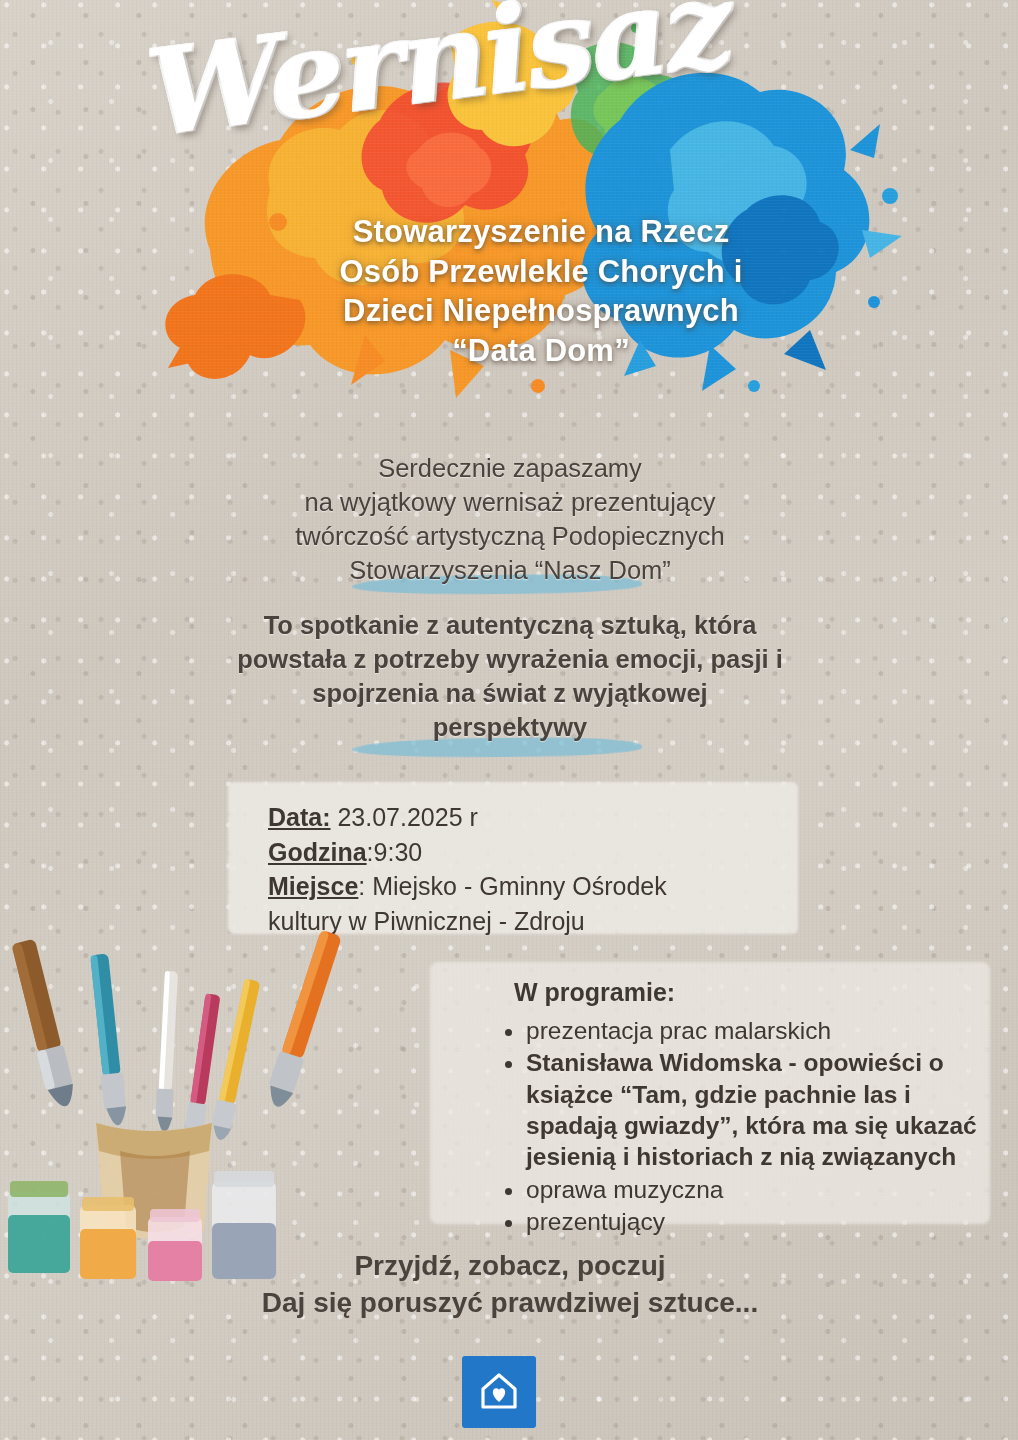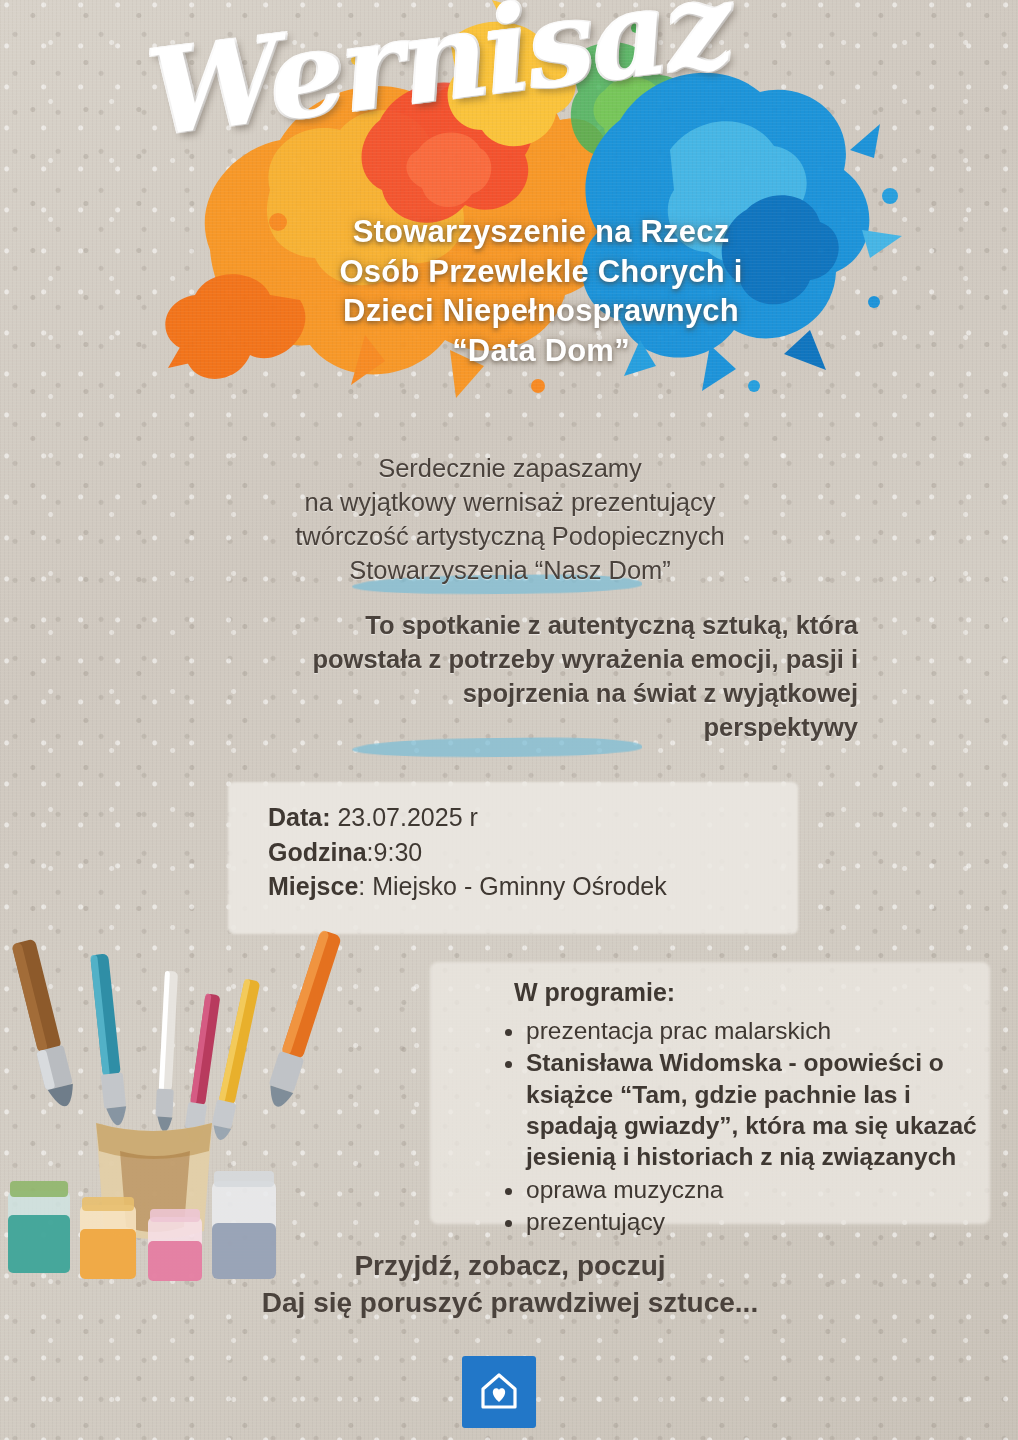--- a/index.html
+++ b/index.html
@@ -119,24 +119,24 @@
     background: #7bbdd6;
     opacity: .72;
     border-radius: 50% 40% 45% 55% / 60% 55% 45% 50%;
     filter: blur(0.4px);
   }
   .bu1 { left: 352px; top: 575px; width: 290px; height: 19px; transform: rotate(-0.6deg); }
   .bu2 { left: 352px; top: 738px; width: 290px; height: 19px; transform: rotate(-0.6deg); }
 
   .about {
     position: absolute;
-    left: 138px;
+    left: 150px;
     top: 608px;
     width: 720px;
-    text-align: right;
+    text-align: center;
     color: #4a423c;
     font-weight: 700;
     font-size: 25.5px;
     line-height: 1.34;
     z-index: 5;
     text-shadow: 0 1px 1px rgba(255,255,255,.5);
   }
 
   
   .details-bg {
@@ -153,21 +153,21 @@
   .details {
     position: absolute;
     left: 268px;
     top: 800px;
     width: 560px;
     color: #3f3832;
     font-size: 25px;
     line-height: 1.38;
     z-index: 5;
   }
-  .details b { font-weight: 800; }
+  .details b { font-weight: 800; text-decoration: underline; }
 
   
   .program-bg {
     position: absolute;
     left: 430px;
     top: 962px;
     width: 560px;
     height: 262px;
     background: rgba(236,232,226,.78);
     border-radius: 8px;
@@ -333,20 +333,21 @@
   <div class="details">
     <div>
       <b>Data:</b><span> 23.07.2025 r</span>
     </div>
     <div>
       <b>Godzina</b><span>:9:30</span>
     </div>
     <div>
       <b>Miejsce</b><span>: Miejsko - Gminny Ośrodek</span>
     </div>
+    <div>kultury  w Piwnicznej - Zdroju</div>
   </div>
 
   <div class="program-bg"></div>
   <div class="program">
     <div class="program-title">W programie:</div>
     <ul>
       <li>prezentacja prac malarskich</li>
       <li class="bold">Stanisława Widomska - opowieści o książce “Tam, gdzie pachnie las i spadają gwiazdy”, która ma się ukazać jesienią i historiach z nią związanych</li>
       <li>oprawa muzyczna</li>
       <li>prezentujący</li>

